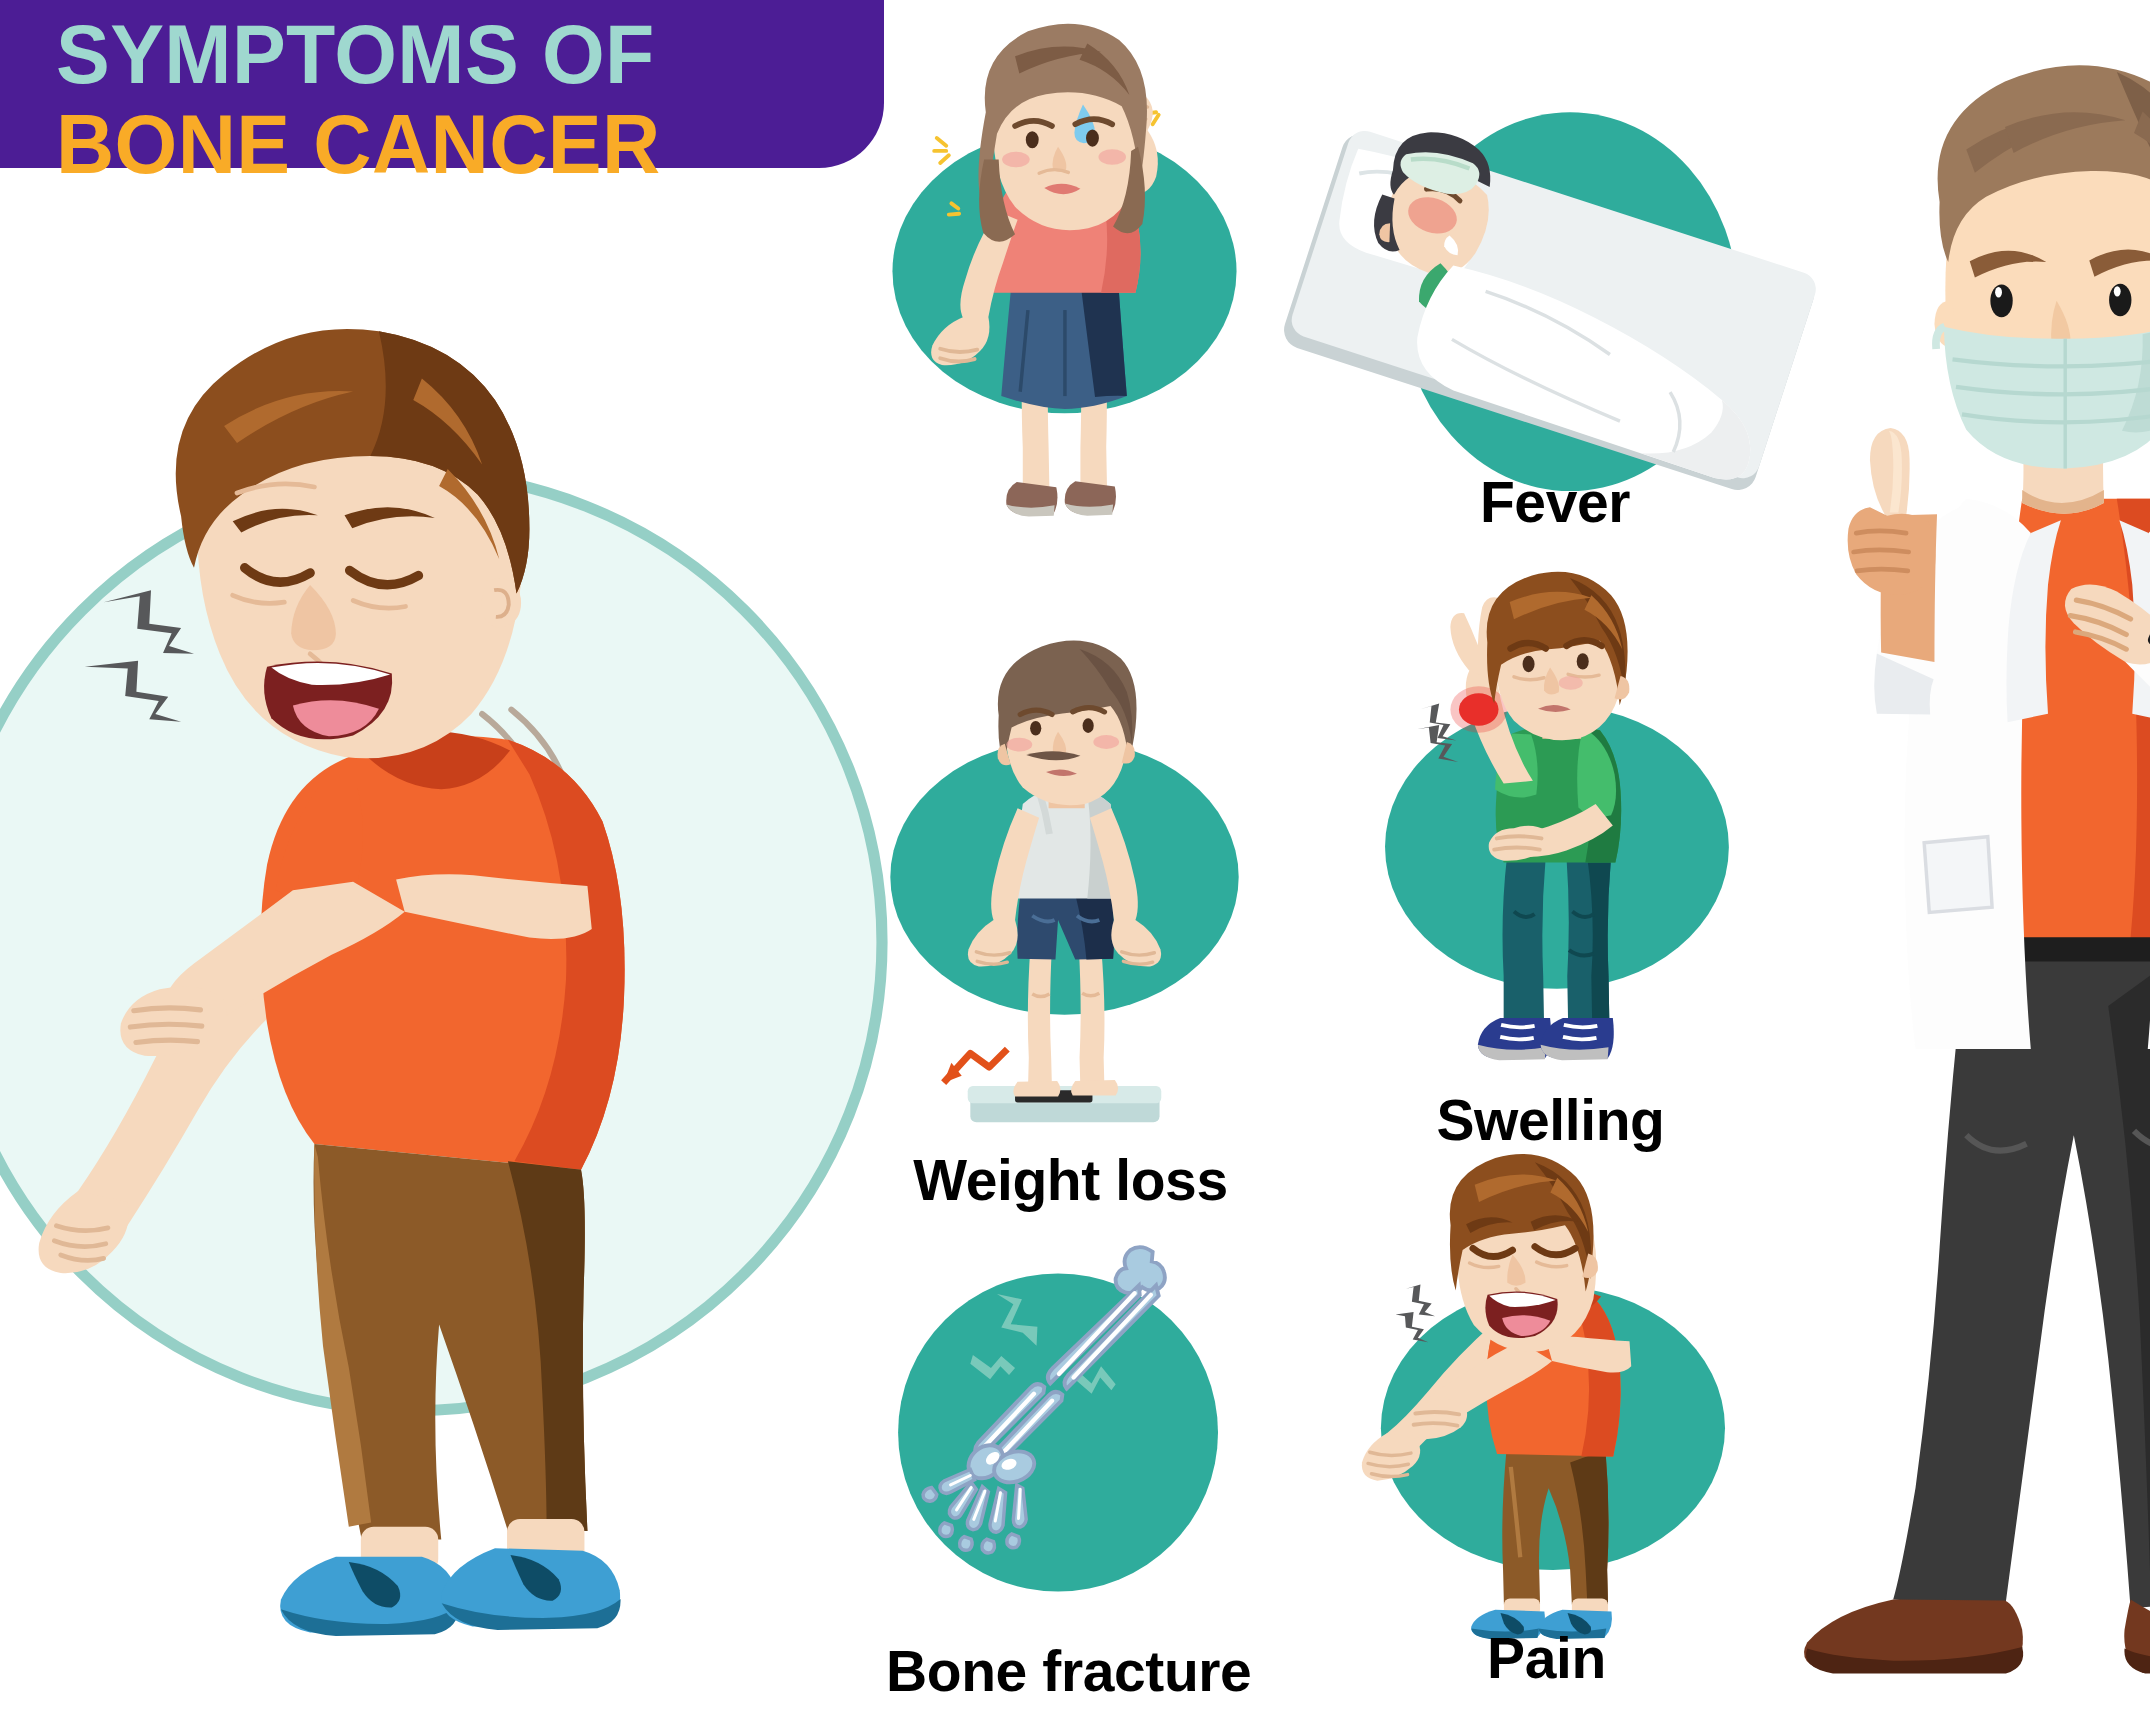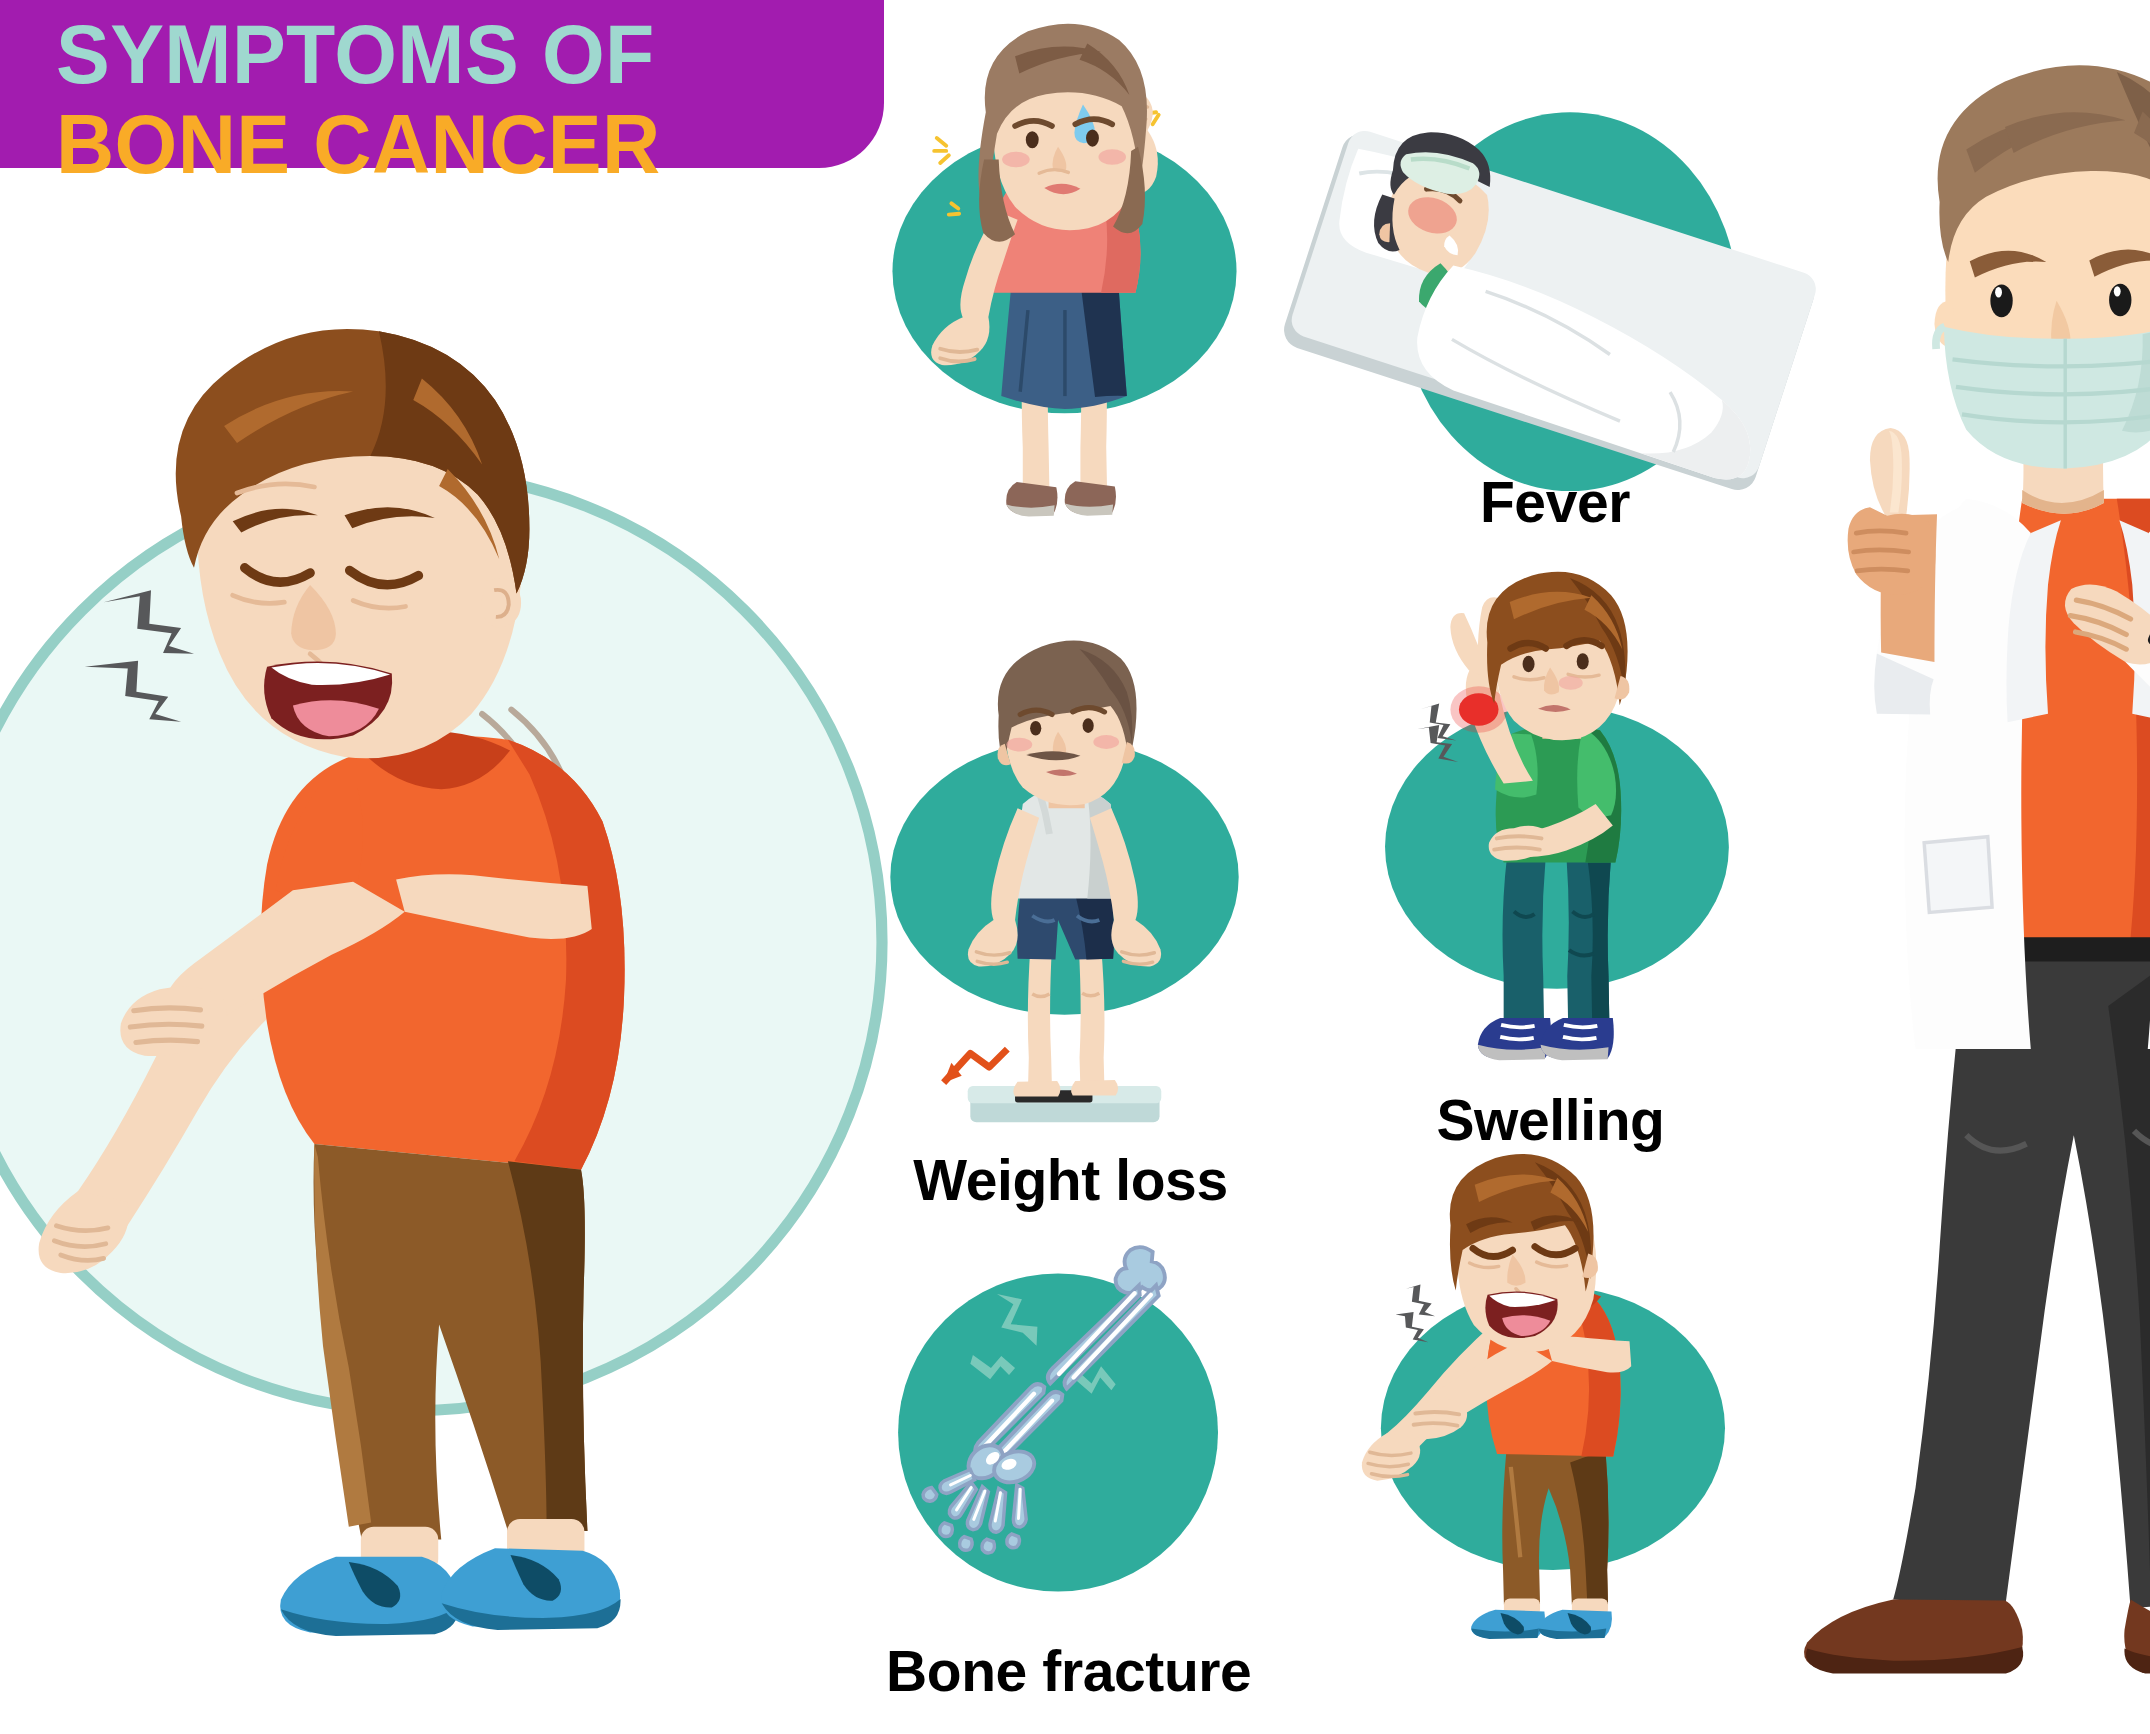--- a/index.html
+++ b/index.html
@@ -1,20 +1,20 @@
 <!DOCTYPE html>
 <html style="font-size:6.9px"><head>
 <meta charset="utf-8">
 <style>
   html,body{margin:0;padding:0;background:#fff;}
   body{width:2370px;height:1735px;position:relative;overflow:hidden;
        font-family:"Liberation Sans","DejaVu Sans",sans-serif;}
   .abs{position:absolute;}
   
-  #title-banner{left:0;top:0;width:884px;height:168px;background:#a21caf;
+  #title-banner{left:0;top:0;width:884px;height:168px;background:#4c1d95;
       border-bottom-right-radius:65px;}
   #title-line1{position:absolute;left:56px;top:12px;font-size:84px;font-weight:bold;
       color:#9FD8CF;letter-spacing:0.4px;font-stretch:condensed;transform:scaleX(.96);
       transform-origin:left top;white-space:nowrap;line-height:1;}
   #title-line2{position:absolute;left:56px;top:102px;font-size:84px;font-weight:bold;
       color:#F9AB27;letter-spacing:0.4px;font-stretch:condensed;transform:scaleX(.96);
       transform-origin:left top;white-space:nowrap;line-height:1;}
   
   .sym-label{font-size:57px;font-weight:bold;color:#000000;white-space:nowrap;
       text-align:center;line-height:1;letter-spacing:-0.4px;}
@@ -604,20 +604,21 @@
         <path d="M392 214 Q426 230 462 222"></path>
       <path d="M344 276 Q364 296 374 318"></path>
     </g>
 
     <path d="M336 196 Q368 232 366 262 Q344 276 324 262 Q322 228 336 196 Z" fill="#EFC5A3"></path>
 
     <path d="M278 290 Q362 270 440 300 Q448 356 388 386 Q318 402 282 362 Q266 324 278 290 Z" fill="#7C2020"></path>
     <path d="M282 292 Q362 274 436 302 Q388 320 330 318 Q300 310 282 292 Z" fill="#FFFFFF"></path>
     <path d="M312 344 Q368 328 424 350 Q406 384 356 386 Q318 376 312 344 Z" fill="#EE8C9A"></path>
   </svg>
+  <div class="sym-label abs" style="left:0;top:460px;width:357px;">Pain</div>
 </div>
 
 <div class="abs" style="left:1764px;top:60px;width:611px;height:1660px;">
   <svg viewBox="0 0 1420 3860" width="611" height="1660">
 
     <path d="M470 2060 Q430 2420 408 2760 Q390 3040 352 3320 Q320 3510 300 3580 L560 3600
              Q600 3300 640 3000 Q676 2720 720 2500 Q768 2740 800 3020 Q830 3300 852 3600 L1112 3580
              Q1086 3300 1066 3010 Q1046 2700 1026 2400 Q1010 2180 992 2060 Z" fill="#3A3A3A"></path>
     <path d="M800 2200 Q852 2560 874 2940 Q890 3280 900 3600 L1112 3580
              Q1086 3300 1066 3010 Q1046 2700 1026 2400 Q1010 2180 992 2060 Z" fill="#2B2B2B"></path>

